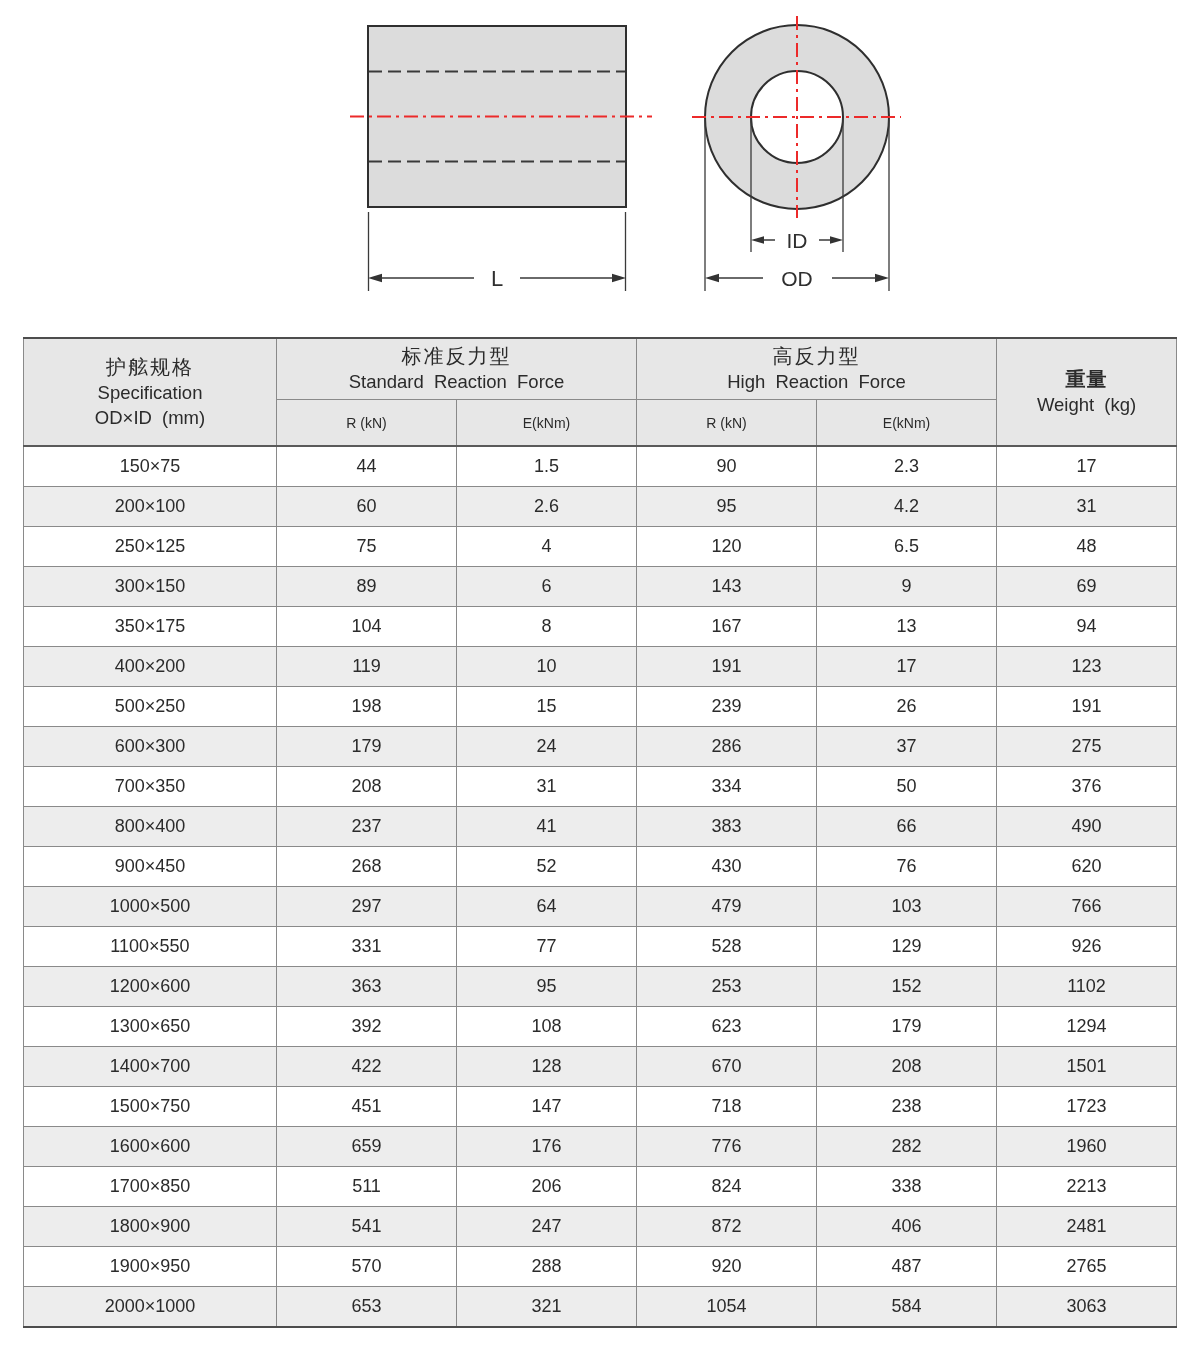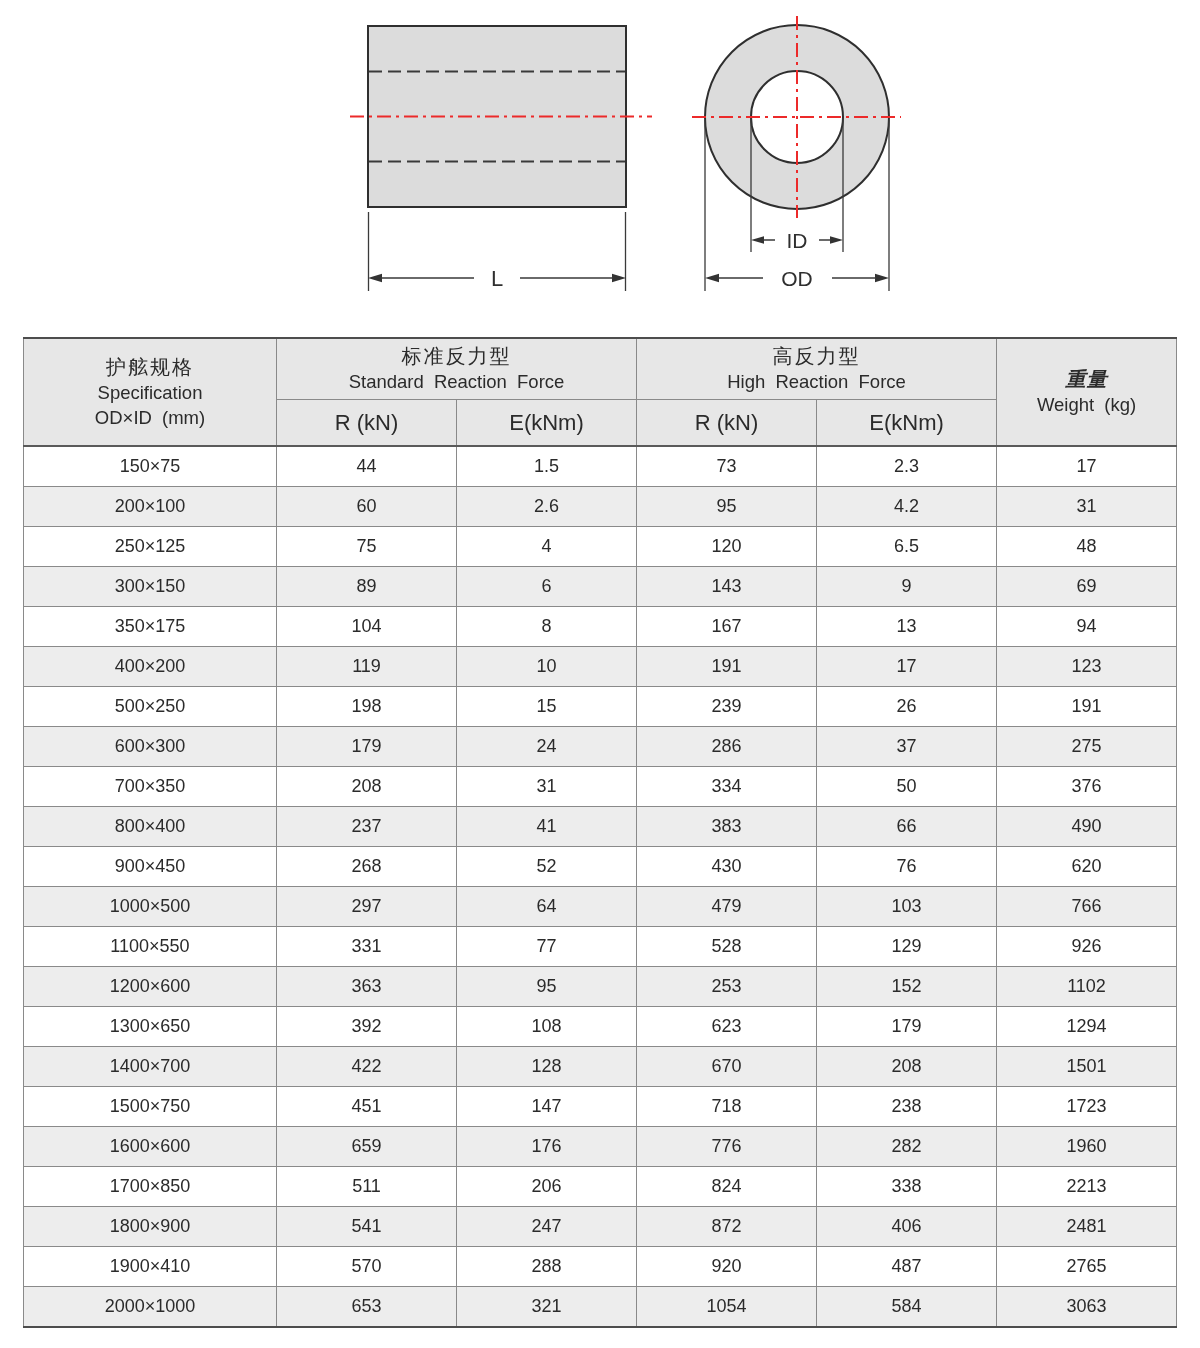--- a/index.html
+++ b/index.html
@@ -35,25 +35,25 @@
   }
   table.spec th, table.spec td {
     border: 1px solid #8a8a8a;
     text-align: center;
     vertical-align: middle;
     padding: 0;
   }
   thead th { background: #e7e7e7; font-weight: normal; }
   thead { border-bottom: 2px solid #5a5a5a; }
   tr.group-row th { height: 60px; }
-  tr.sub-row th  { height: 45px; font-size: 22px; }
+  tr.sub-row th  { height: 45px; font-size: 14px; }
   tbody td { height: 39px; font-size: 18px; background: #ffffff; }
   tbody tr:nth-child(even) td { background: #ededed; }
   .cn  { font-size: 20px; letter-spacing: 2px; line-height: 1.35; }
-  .cn.bold { font-weight: bold; letter-spacing: 1px; font-style: italic; }
+  .cn.bold { font-weight: bold; letter-spacing: 1px; }
   .en  { font-size: 18.5px; word-spacing: 5px; line-height: 1.3; }
   .spec-head { line-height: 1.45; }
 </style>
 </head>
 <body>
 
 <div class="page">
 
   <svg class="drawing" viewBox="0 0 1200 334">
 
@@ -127,21 +127,21 @@
         <th>R (kN)</th>
         <th>E(kNm)</th>
       </tr>
     </thead>
     <tbody>
 
     <tr>
         <td>150×75</td>
         <td>44</td>
         <td>1.5</td>
-        <td>73</td>
+        <td>90</td>
         <td>2.3</td>
         <td>17</td>
       </tr>
         <tr>
         <td>200×100</td>
         <td>60</td>
         <td>2.6</td>
         <td>95</td>
         <td>4.2</td>
         <td>31</td>
@@ -284,21 +284,21 @@
       </tr>
         <tr>
         <td>1800×900</td>
         <td>541</td>
         <td>247</td>
         <td>872</td>
         <td>406</td>
         <td>2481</td>
       </tr>
         <tr>
-        <td>1900×410</td>
+        <td>1900×950</td>
         <td>570</td>
         <td>288</td>
         <td>920</td>
         <td>487</td>
         <td>2765</td>
       </tr>
         <tr>
         <td>2000×1000</td>
         <td>653</td>
         <td>321</td>

